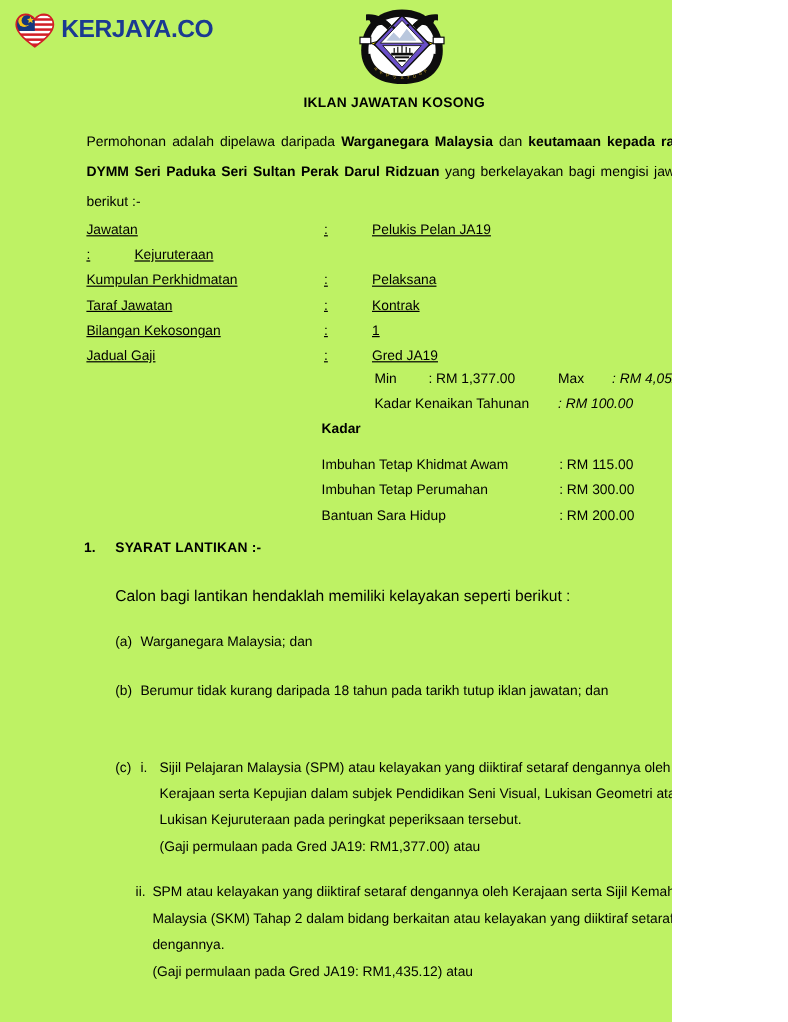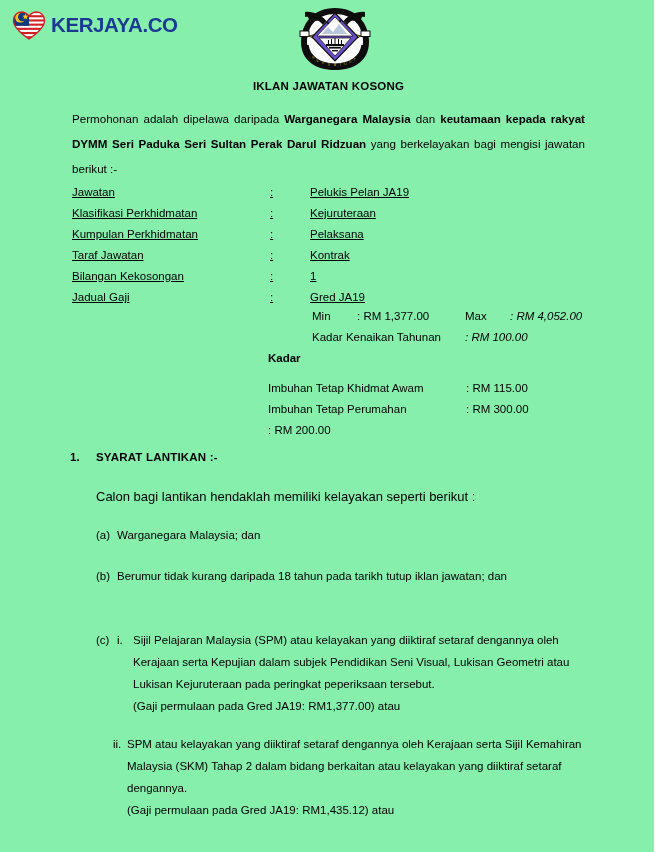--- a/index.html
+++ b/index.html
@@ -7,23 +7,23 @@
     margin: 0;
     padding: 0;
     background: #ffffff;
   }
   body {
     font-family: "Liberation Sans", sans-serif;
     color: #000000;
   }
   .page {
     position: relative;
-    width: 654px;
+    width: 560px;
     height: 852px;
-    background: #86efac;
+    background: #bef264;
     overflow: hidden;
   }
 
   
   .brand {
     position: absolute;
     left: 12px;
     top: 10px;
     display: flex;
     align-items: center;
@@ -259,21 +259,20 @@
     <span>Permohonan adalah dipelawa daripada </span><b>Warganegara Malaysia</b><span> dan </span><b>keutamaan kepada rakyat DYMM Seri Paduka Seri Sultan Perak Darul Ridzuan</b><span> yang berkelayakan bagi mengisi jawatan berikut :-</span>
   </div>
 
   <div class="particulars">
     <div class="prow">
       <span class="plabel">Jawatan</span>
       <span class="pcolon">:</span>
       <span class="pvalue">Pelukis Pelan JA19</span>
     </div>
     <div class="prow">
-      <span class="plabel">Klasifikasi Perkhidmatan</span>
       <span class="pcolon">:</span>
       <span class="pvalue">Kejuruteraan</span>
     </div>
     <div class="prow">
       <span class="plabel">Kumpulan Perkhidmatan</span>
       <span class="pcolon">:</span>
       <span class="pvalue">Pelaksana</span>
     </div>
     <div class="prow">
       <span class="plabel">Taraf Jawatan</span>
@@ -309,20 +308,21 @@
   <div class="allowances">
     <div class="arow">
       <span class="akey">Imbuhan Tetap Khidmat Awam</span>
       <span class="aval">: RM 115.00</span>
     </div>
     <div class="arow">
       <span class="akey">Imbuhan Tetap Perumahan</span>
       <span class="aval">: RM 300.00</span>
     </div>
     <div class="arow">
+      <span class="akey">Bantuan Sara Hidup</span>
       <span class="aval">: RM 200.00</span>
     </div>
   </div>
 
   <div class="sec-num">1.</div>
   <div class="sec-title">SYARAT LANTIKAN :-</div>
   <div class="sec-lead">Calon bagi lantikan hendaklah memiliki kelayakan seperti berikut :</div>
 
   <div class="item-marker mk-a">(a)</div>
   <div class="item item-a">Warganegara Malaysia; dan</div>

